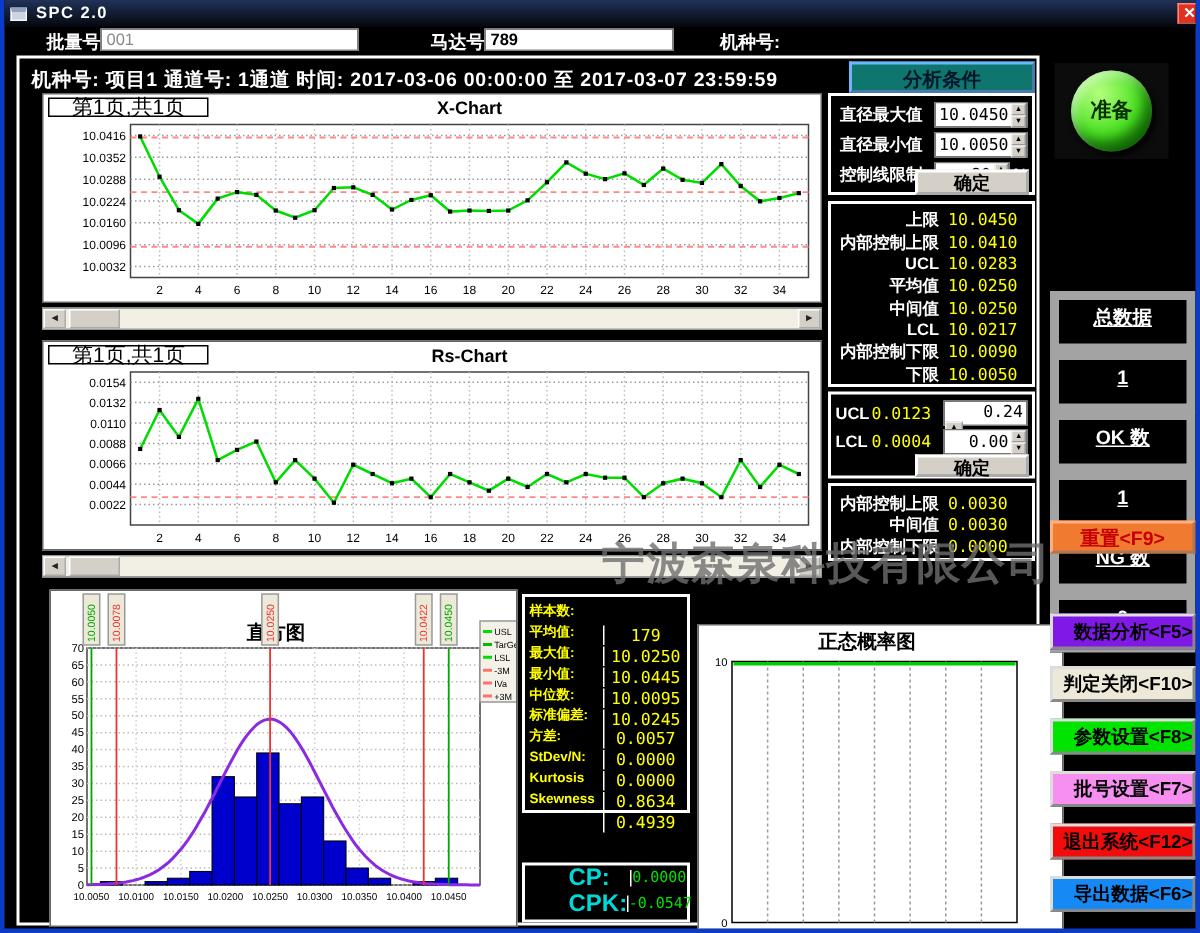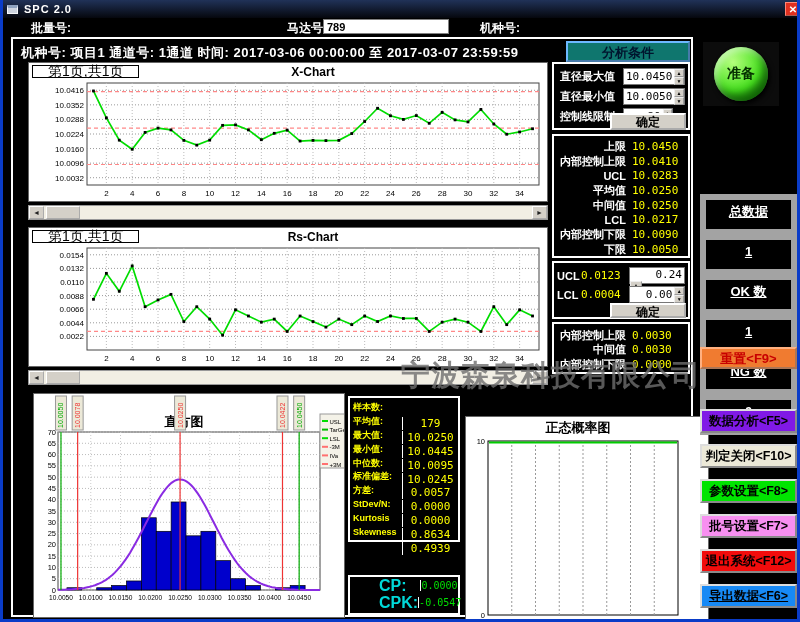--- a/index.html
+++ b/index.html
@@ -39,21 +39,21 @@
   .spin-btns span{flex:1;background:#d4d0c8;border:1px outset #eee;font-size:5px;line-height:6px;text-align:center;color:#000;cursor:pointer;}
   .okbtn{background:#d4d0c8;border:2px outset #fff;font-size:12px;font-weight:bold;text-align:center;color:#000;cursor:pointer;line-height:15px;}
   
   #counter-table{left:697px;top:195px;width:97px;}
   .ccell{border:6px solid #a3a3a3;margin-top:-1px;height:41px;color:#fff;font-size:13px;font-weight:bold;
         text-align:center;line-height:23px;background:#000;text-decoration:underline;}
   #reset-button{left:697px;top:347px;width:97px;height:22px;background:#f07b30;color:#c80000;font-size:13px;
         font-weight:bold;text-align:center;line-height:20px;border:2px outset #ffb080;cursor:pointer;}
   
   .sidebtn{position:absolute;left:697px;width:97px;height:24px;font-size:12.5px;font-weight:bold;color:#000;
-        text-align:center;line-height:21px;border:2px outset #ddd;cursor:pointer;}
+        text-align:right;line-height:21px;border:2px outset #ddd;cursor:pointer;}
   
   #ready-panel{left:700px;top:42px;width:76px;height:64px;background:#0c0c0c;display:flex;align-items:center;justify-content:center;}
   #ready-button{width:54px;height:54px;border-radius:50%;color:#053000;font-size:14px;font-weight:bold;
      display:flex;align-items:center;justify-content:center;cursor:pointer;
      background:radial-gradient(circle at 35% 28%,#b4ff7d,#46e01e 55%,#0f8a00 90%);
      box-shadow:inset -5px -7px 9px rgba(0,40,0,.55),inset 3px 4px 6px rgba(255,255,255,.5),2px 3px 5px #000;}
   
   #stats-box{left:335px;top:357px;width:112px;height:146px;border:2px solid #fff;background:#000;padding-top:3px;}
   .srow{display:flex;height:13.8px;align-items:center;}
   .srow .sl{width:52px;color:#ff0;font-size:9px;font-weight:bold;padding-left:3px;white-space:nowrap;}
@@ -71,20 +71,21 @@
 
 <div id="window">
 
   <div id="titlebar" class="abs">
     <div id="title-icon"></div>
     <div id="window-title">SPC 2.0</div>
     <div id="close-button">✕</div>
   </div>
 
   <div class="abs toplabel" style="left:28px;">批量号:</div>
+  <input class="abs topinput" style="left: 64px; width: 172px; color: rgb(138, 138, 138);" value="001">
   <div class="abs toplabel" style="left:284px;">马达号:</div>
   <input class="abs topinput" style="left: 320px; width: 126px; color: rgb(0, 0, 0); font-weight: bold;" value="789">
   <div class="abs toplabel" style="left:477px;">机种号:</div>
 
   <div id="main-panel" class="abs">
     <div id="header-info" class="abs">机种号: 项目1 通道号: 1通道 时间: 2017-03-06 00:00:00 至 2017-03-07 23:59:59</div>
     <div id="analyze-button" class="abs">分析条件</div>
 
     <div class="abs chartbox" id="xchart" style="left:15px;top:23px;width:520px;height:140px;">
       <div class="pagelabel">第1页,共1页</div>
@@ -585,17 +586,17 @@
   </div>
 
   <div id="reset-button" class="abs">重置&lt;F9&gt;</div>
 
   <div id="side-buttons">
       <div class="sidebtn" style="top: 409px; background: rgb(128, 25, 230);">数据分析&lt;F5&gt;</div>
       <div class="sidebtn" style="top: 444px; background: rgb(236, 233, 216);">判定关闭&lt;F10&gt;</div>
       <div class="sidebtn" style="top: 479px; background: rgb(0, 228, 0);">参数设置&lt;F8&gt;</div>
       <div class="sidebtn" style="top: 514px; background: rgb(247, 143, 240);">批号设置&lt;F7&gt;</div>
       <div class="sidebtn" style="top: 549px; background: rgb(242, 12, 12);">退出系统&lt;F12&gt;</div>
-      <div class="sidebtn" style="top: 584px; background: rgb(23, 137, 245); text-decoration: underline;">导出数据&lt;F6&gt;</div>
+      <div class="sidebtn" style="top: 584px; background: rgb(23, 137, 245);">导出数据&lt;F6&gt;</div>
     </div>
 
   <div id="watermark" class="abs">宁波森泉科技有限公司</div>
 </div>
 
 </body></html>

